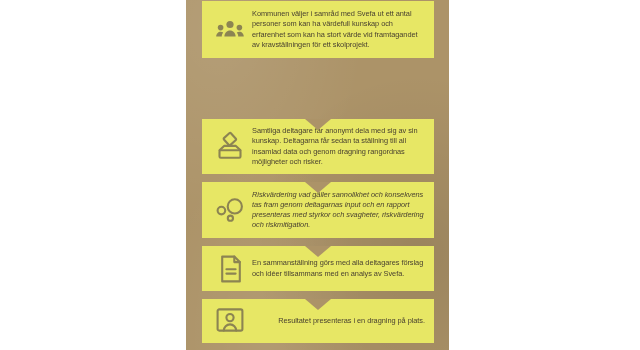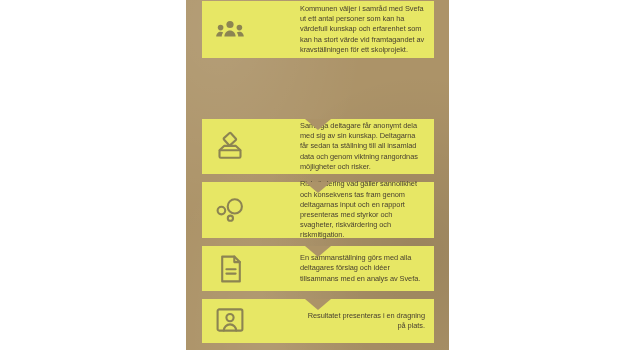--- a/index.html
+++ b/index.html
@@ -102,28 +102,27 @@
     stroke: none;
   }
 
   .text-cell {
     flex: 1 1 auto;
     color: #4a4230;
     font-size: 7.4px;
     line-height: 10.2px;
     letter-spacing: -0.05px;
     padding-right: 2px;
-    margin-left: 48px;
   }
 
   
   #card-0 { top: 1px;   height: 57px; }
   #card-1 { top: 66px;  height: 45px; }
   #card-2 { top: 119px; height: 55px; }
-  #card-3 { top: 182px; height: 56px; }
+  #card-3 { top: 182px; height: 56px; font-style: italic; }
   #card-4 { top: 246px; height: 45px; }
   #card-5 { top: 299px; height: 44px; text-align: right; }
 </style>
 </head>
 <body>
 
 <div id="canvas">
 
   <div id="panel"></div>
 
@@ -147,21 +146,21 @@
 
     <div class="card" id="card-2">
       <div class="notch"></div>
       <div class="icon-cell">
         <svg viewBox="0 0 32 32" aria-hidden="true">
           <rect x="11.2" y="3.4" width="9.4" height="9.4" rx="1.3" transform="rotate(-42 15.9 8.1)"></rect>
           <path d="M5.5 19.2l4.6-4.3h11.8l4.6 4.3"></path>
           <rect x="5.5" y="19.2" width="21" height="7.6" rx="1.2"></rect>
         </svg>
       </div>
-      <div class="text-cell">Samtliga deltagare får anonymt dela med sig av sin kunskap. Deltagarna får sedan ta ställning till all insamlad data och genom viktning rangordnas möjligheter och risker.</div>
+      <div class="text-cell">Samtliga deltagare får anonymt dela med sig av sin kunskap. Deltagarna får sedan ta ställning till all insamlad data och genom dragning rangordnas möjligheter och risker.</div>
     </div>
 
     <div class="card" id="card-3">
       <div class="notch"></div>
       <div class="icon-cell">
         <svg viewBox="0 0 32 32" aria-hidden="true">
           <circle cx="20.8" cy="12.4" r="7.1"></circle>
           <circle cx="7.4" cy="16.6" r="3.8"></circle>
           <circle cx="16.4" cy="24.2" r="2.6"></circle>
         </svg>

